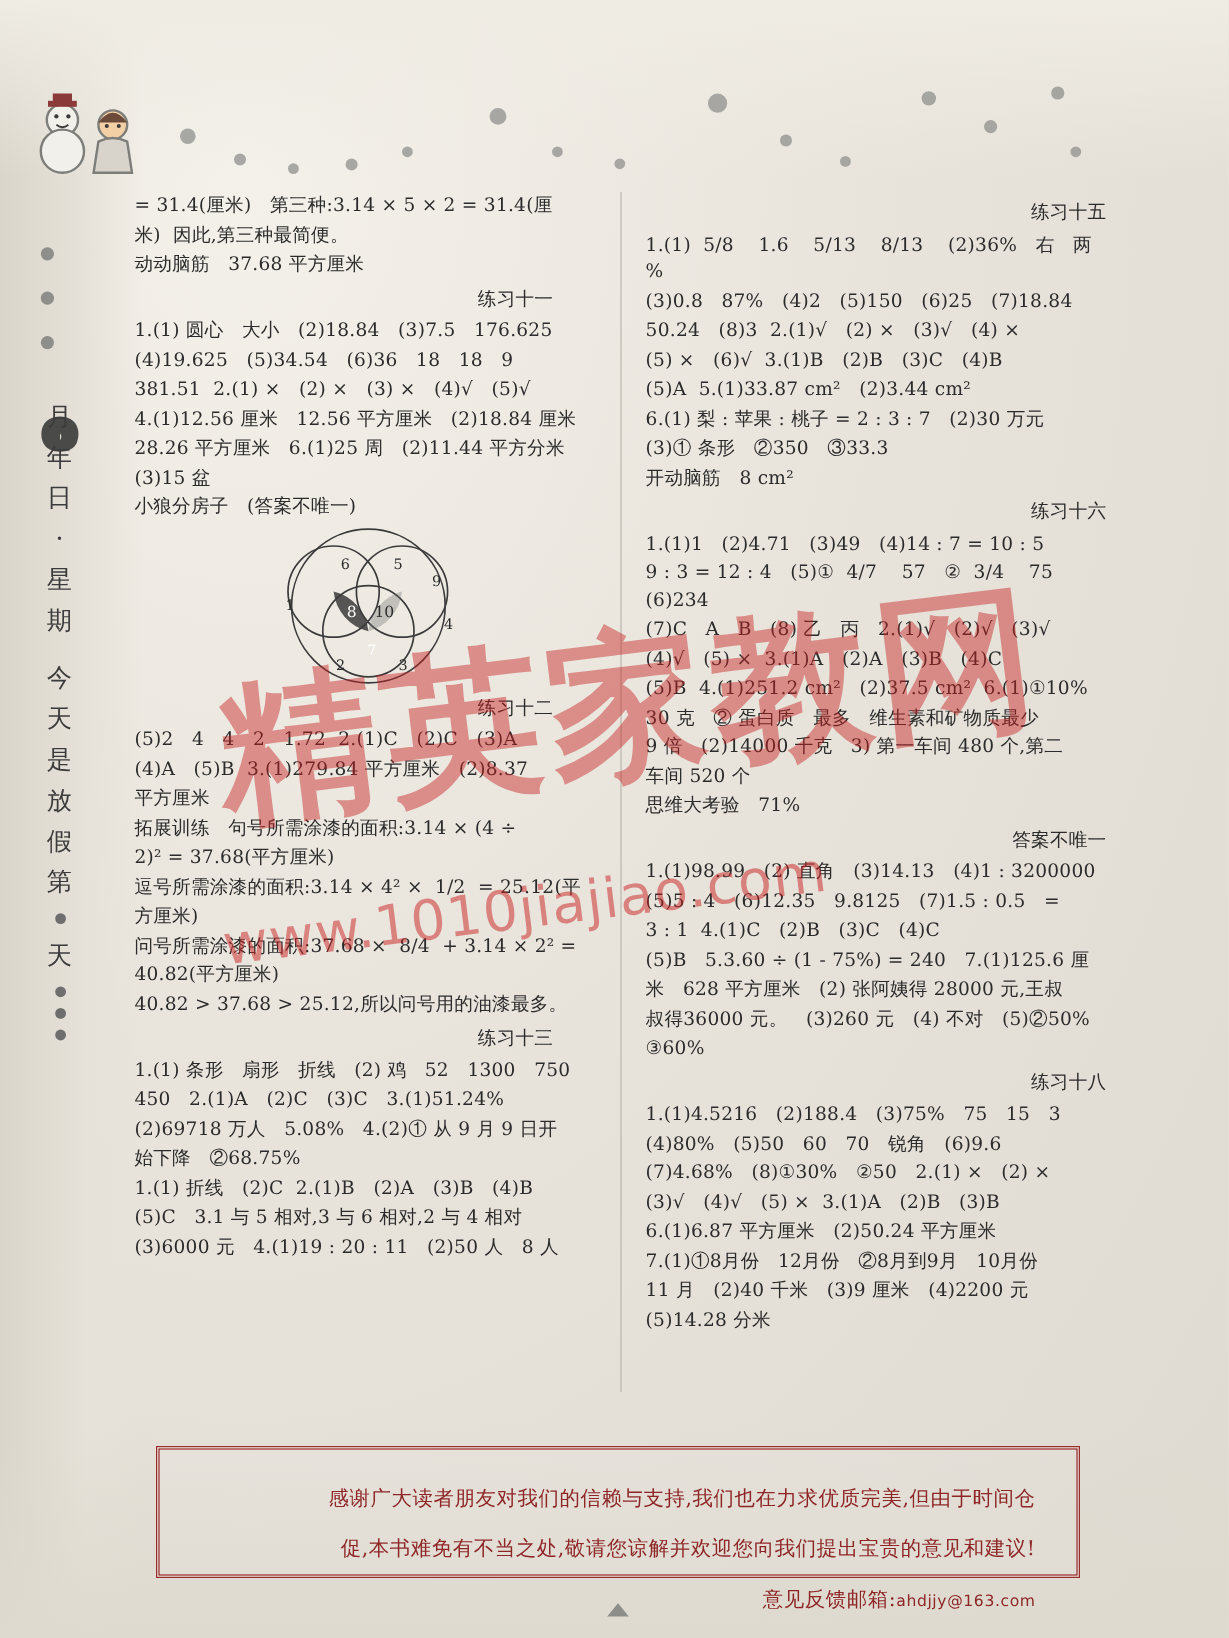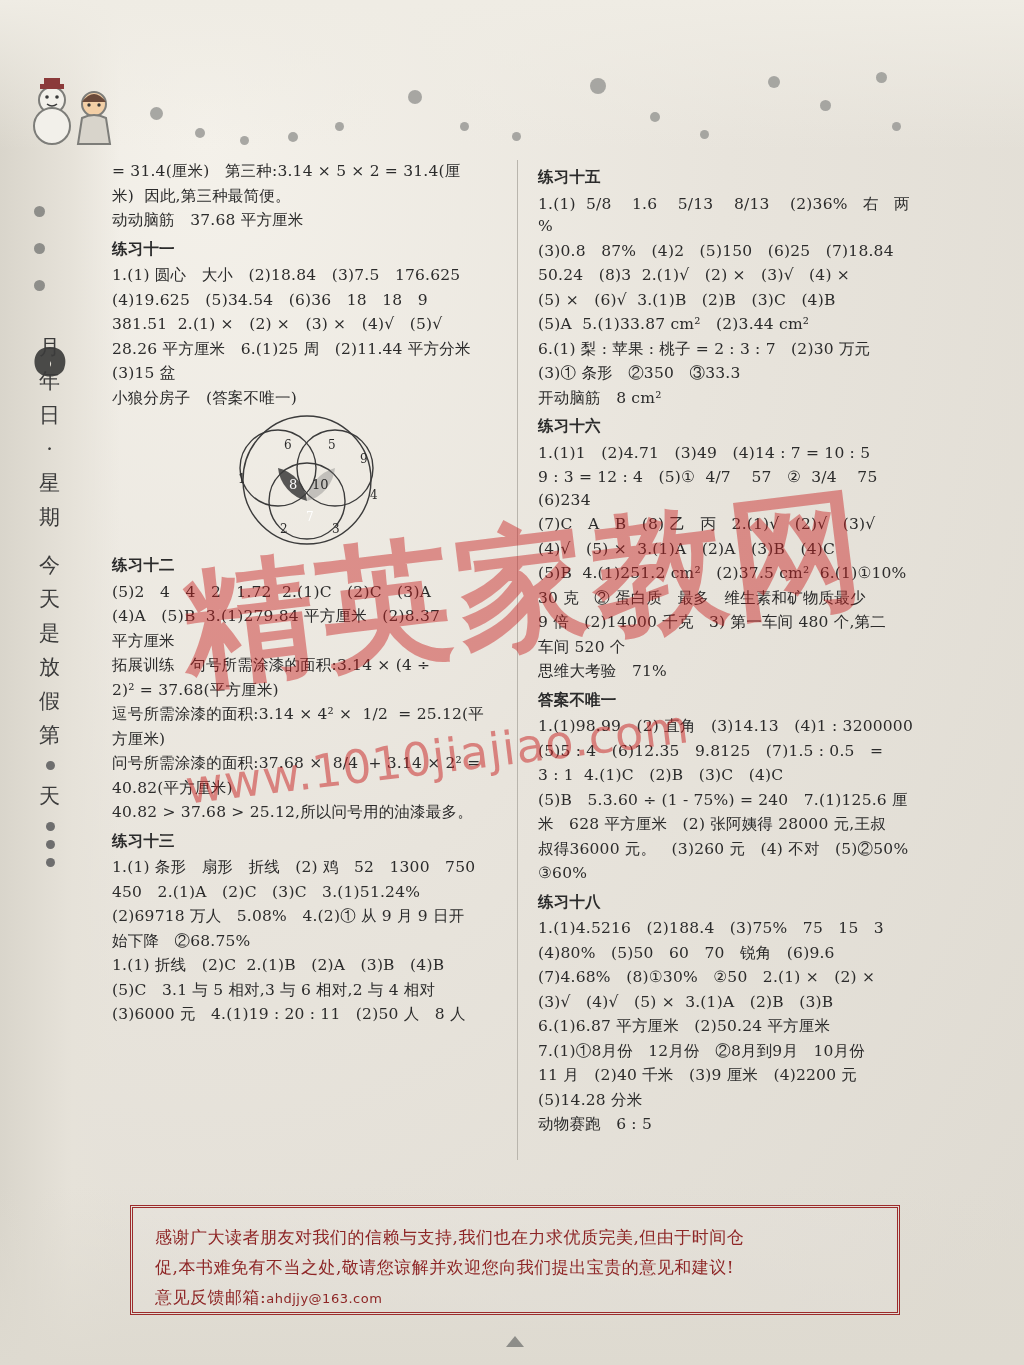--- a/index.html
+++ b/index.html
@@ -59,23 +59,23 @@
   .col.right{padding:0 0 0 20px;border-left:1px solid #b9b5ad;}
   .col p{
     margin:0 0 2px 0;
     font-size:15.5px;
     line-height:22.5px;
     color:#2b2b2b;
     letter-spacing:.2px;
     white-space:pre-wrap;
   }
   .ex-title{
-    text-align:left;
+    text-align:right;
     font-size:17px;
-    font-weight:bold;
+    font-weight:normal;
     margin:6px 0 4px 0 !important;
     letter-spacing:2px;
   }
   .ex-title.left-title{padding-right:40px;}
 
   
   .venn{position:relative;width:230px;height:135px;margin:4px auto 6px auto;}
   .venn svg{position:absolute;left:0;top:0;}
 
   
@@ -98,21 +98,21 @@
 
   
   .footer{
     position:absolute;left:130px;top:1205px;width:770px;height:110px;
     border:3px double #9c2b2b;
     background:rgba(255,255,255,.08);
     box-sizing:border-box;
     padding:14px 22px;
   }
   .footer p{
-    margin:0;color:#8e2626;font-size:17px;line-height:30px;letter-spacing:.5px;
+    margin:12px;color:#8e2626;font-size:17px;line-height:30px;letter-spacing:.5px;text-align:right;
   }
   .footer .mail{font-family:"DejaVu Sans",sans-serif;font-size:13px;}
 
   .page-tri{
     position:absolute;left:506px;bottom:18px;width:0;height:0;
     border-left:9px solid transparent;border-right:9px solid transparent;
     border-bottom:11px solid #8d8d89;
   }
 </style>
 </head>
@@ -195,20 +195,21 @@
 
     <div class="col left">
       <p>= 31.4(厘米)   第三种:3.14 × 5 × 2 = 31.4(厘</p>
       <p>米)  因此,第三种最简便。</p>
       <p>动动脑筋   37.68 平方厘米</p>
 
       <p class="ex-title left-title">练习十一</p>
       <p>1.(1) 圆心   大小   (2)18.84   (3)7.5   176.625</p>
       <p>(4)19.625   (5)34.54   (6)36   18   18   9</p>
       <p>381.51  2.(1) ×   (2) ×   (3) ×   (4)√   (5)√</p>
+      <p>4.(1)12.56 厘米   12.56 平方厘米   (2)18.84 厘米</p>
       <p>28.26 平方厘米   6.(1)25 周   (2)11.44 平方分米</p>
       <p>(3)15 盆</p>
       <p>小狼分房子   (答案不唯一)</p>
 
       <div class="venn">
         <svg width="230" height="135" viewBox="0 0 230 135">
           <circle cx="115" cy="67" r="64" fill="none" stroke="#3b3b3b" stroke-width="1.4"></circle>
           <circle cx="86" cy="55" r="38" fill="none" stroke="#3b3b3b" stroke-width="1.4"></circle>
           <circle cx="143" cy="55" r="38" fill="none" stroke="#3b3b3b" stroke-width="1.4"></circle>
           <circle cx="115" cy="88" r="38" fill="none" stroke="#3b3b3b" stroke-width="1.4"></circle>
@@ -284,21 +285,20 @@
 
       <p class="ex-title">练习十八</p>
       <p>1.(1)4.5216   (2)188.4   (3)75%   75   15   3</p>
       <p>(4)80%   (5)50   60   70   锐角   (6)9.6</p>
       <p>(7)4.68%   (8)①30%   ②50   2.(1) ×   (2) ×</p>
       <p>(3)√   (4)√   (5) ×  3.(1)A   (2)B   (3)B</p>
       <p>6.(1)6.87 平方厘米   (2)50.24 平方厘米</p>
       <p>7.(1)①8月份   12月份   ②8月到9月   10月份</p>
       <p>11 月   (2)40 千米   (3)9 厘米   (4)2200 元</p>
       <p>(5)14.28 分米</p>
-      <p>动物赛跑   6 : 5</p>
     </div>
   </div>
 
   <div class="wm">
     <div class="big">精英家教网</div>
     <div class="url">www.1010jiajiao.com</div>
   </div>
 
   <div class="footer">
     <p>感谢广大读者朋友对我们的信赖与支持,我们也在力求优质完美,但由于时间仓</p>

